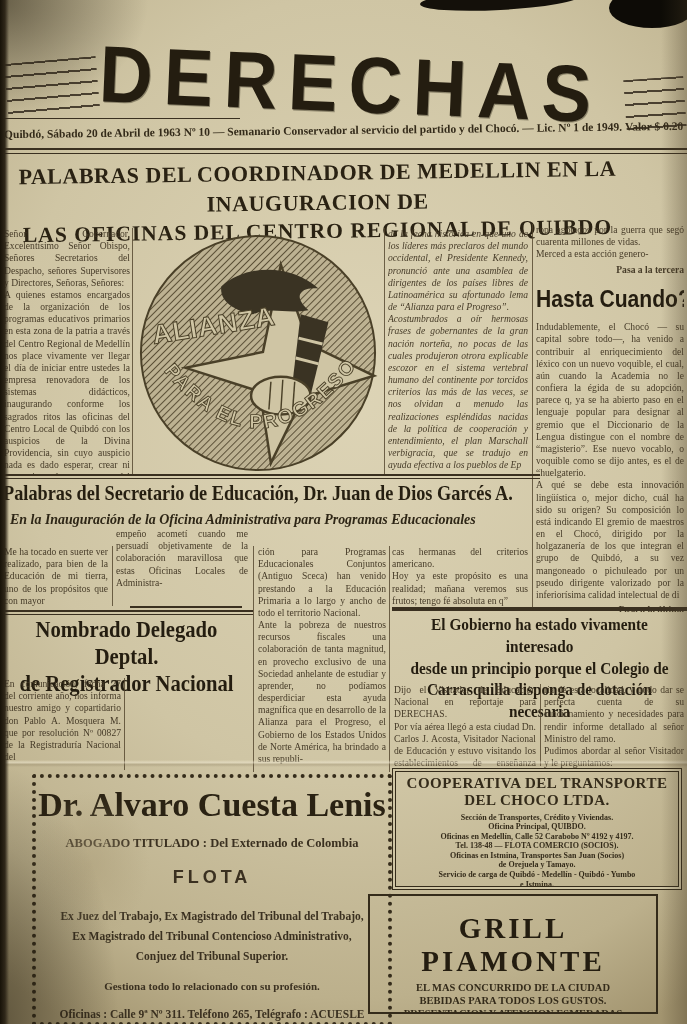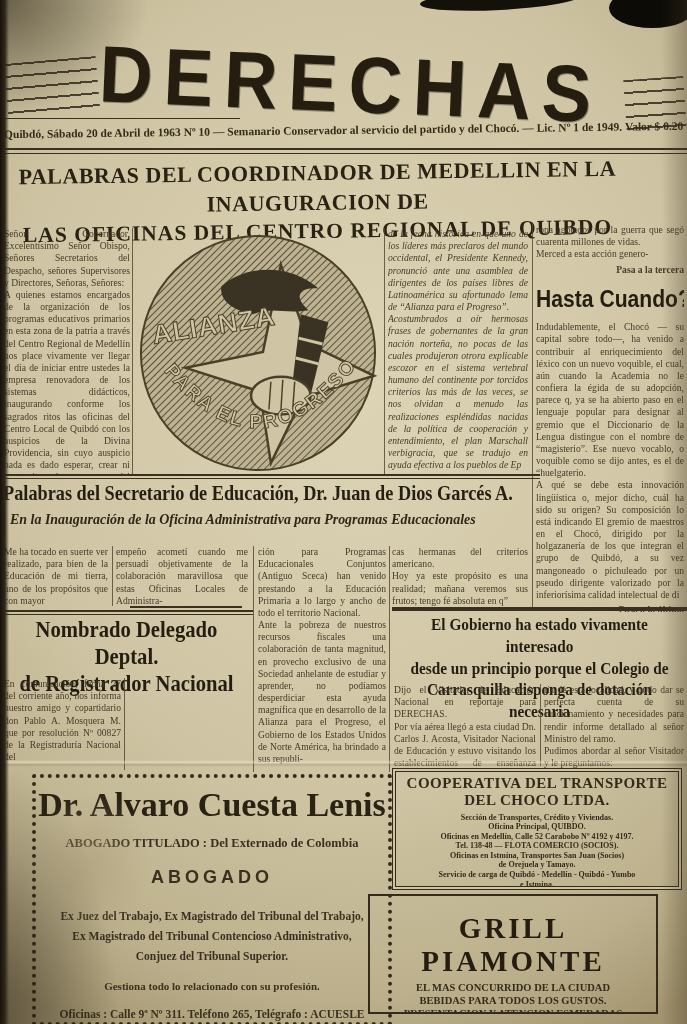--- a/index.html
+++ b/index.html
@@ -159,21 +159,21 @@
   <div class="vline" style="left:132px;top:228px;height:247px;"></div>
   <div class="vline" style="left:384px;top:228px;height:247px;"></div>
   <div class="vline" style="left:532px;top:224px;height:386px;"></div>
 
   <div class="rule" style="left:0;top:474px;width:540px;height:2px;"></div>
   <div class="rule" style="left:0;top:478px;width:540px;height:1px;"></div>
   <div class="sec-h">Palabras del Secretario de Educación, Dr. Juan de Dios Garcés A.</div>
   <div class="sec-sub">En la Inauguración de la Oficina Administrativa para Programas Educacionales</div>
 
   <div class="col flow" style="left:4px;top:546px;width:104px;height:60px;">Me ha tocado en suerte ver realizado, para bien de la Educación de mi tierra, uno de los propósitos que con mayor</div>
-  <div class="col flow" style="left:116px;top:546px;width:132px;height:60px;">empeño acometí cuando me persuadí objetivamente de la colaboración maravillosa que estas Oficinas Locales de Administra-</div>
+  <div class="col flow" style="left:116px;top:528px;width:132px;height:60px;">empeño acometí cuando me persuadí objetivamente de la colaboración maravillosa que estas Oficinas Locales de Administra-</div>
   <div class="col flow" style="left:258px;top:546px;width:128px;height:224px;">ción para Programas Educacionales Conjuntos (Antiguo Sceca) han venido prestando a la Educación Primaria a lo largo y ancho de todo el territorio Nacional.
 Ante la pobreza de nuestros recursos fiscales una colaboración de tanta magnitud, en provecho exclusivo de una Sociedad anhelante de estudiar y aprender, no podíamos desperdiciar esta ayuda magnífica que en desarrollo de la Alianza para el Progreso, el Gobierno de los Estados Unidos de Norte América, ha brindado a sus republi-</div>
   <div class="col" style="left:392px;top:546px;width:136px;height:62px;">
     <div class="flow">cas hermanas del criterios americano.
 Hoy ya este propósito es una realidad; mañana veremos sus frutos; tengo fé absoluta en q”</div>
 
   </div>
   <div class="vline" style="left:112px;top:546px;height:60px;"></div>
   <div class="vline" style="left:253px;top:546px;height:226px;"></div>
   <div class="vline" style="left:389px;top:546px;height:226px;"></div>
@@ -199,21 +199,21 @@
   <div class="col" style="left:544px;top:684px;width:140px;height:86px;">
     <div class="flow">ria de esta localidad, y pudo dar se perfecta cuenta de su funcionamiento y necesidades para rendir informe detallado al señor Ministro del ramo.
 Pudimos abordar al señor Visitador y le preguntamos:</div>
 
   </div>
   <div class="vline" style="left:540px;top:684px;height:82px;"></div>
 
   <div class="ad-cuesta">
     <div class="cuesta-name">Dr. Alvaro Cuesta Lenis</div>
     <div class="cuesta-l1">ABOGADO TITULADO : Del Externado de Colombia</div>
-    <div class="cuesta-city">ABOGADO</div>
+    <div class="cuesta-city">FLOTA</div>
     <div class="cuesta-roles">Ex Juez del Trabajo, Ex Magistrado del Tribunal del Trabajo,
 Ex Magistrado del Tribunal Contencioso Administrativo,
 Conjuez del Tribunal Superior.</div>
     <div class="cuesta-gestiona">Gestiona todo lo relacionado con su profesión.</div>
     <div class="cuesta-office">Oficinas : Calle 9ª Nº 311. Teléfono 265, Telégrafo : ACUESLE</div>
   </div>
 
   <div class="ad-box ad-coop">
     <div class="coop-title flow">COOPERATIVA DEL TRANSPORTE
 DEL CHOCO LTDA.</div>

